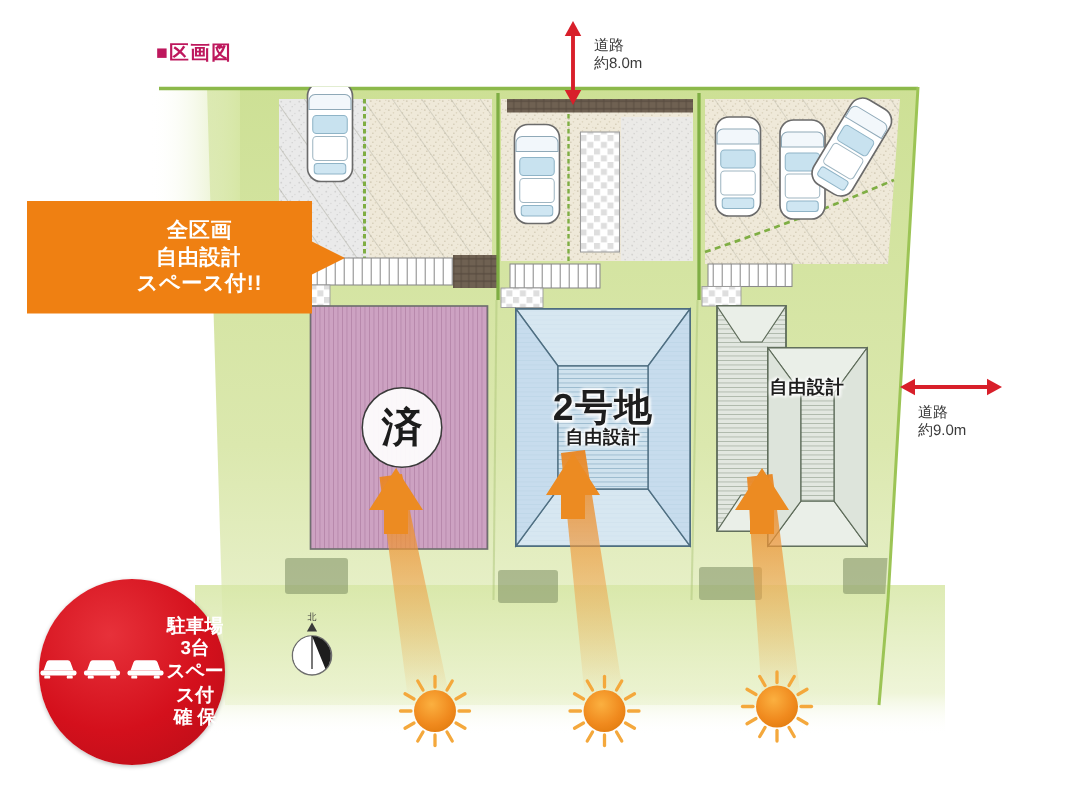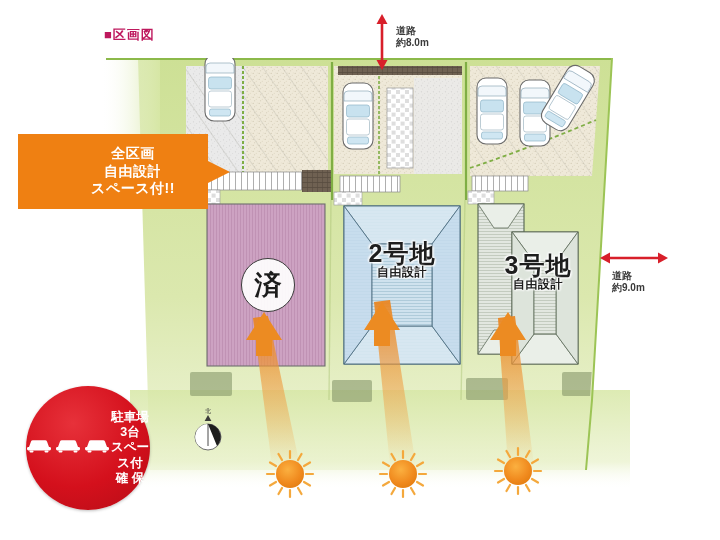--- a/index.html
+++ b/index.html
@@ -9,21 +9,21 @@
   }
   #stage{position:absolute;left:0;top:0;width:720px;height:540px;background:#fff;overflow:hidden;}
 
   
   .heading{
     position:absolute;left:104px;top:26px;font-size:13px;color:#be185d;
     letter-spacing:1px;font-weight:600;white-space:nowrap;
   }
 
   
-  .dim{position:absolute;font-size:10px;color:#3a3a3a;line-height:1.15;white-space:nowrap;text-align:left;font-weight:bold;}
+  .dim{position:absolute;font-size:10px;color:#3a3a3a;line-height:1.15;white-space:nowrap;text-align:left;}
   .dim .l2{display:block;text-align:right;}
 
   
   .callout{
     position:absolute;left:18px;top:134px;width:150px;height:75px;
     background:#ef8012;color:#fff;display:flex;flex-direction:column;
     align-items:center;justify-content:center;line-height:1.28;
     font-size:14px;font-weight:700;letter-spacing:.5px;padding-left:40px;
   }
   .callout span{display:block;text-align:center;}
@@ -408,23 +408,22 @@
       <span>駐車場3台</span>
       <span>スペース付</span>
       <span>確 保</span>
     </div>
   </div>
 
   <div class="soldMark" style="left:241px;top:258px;">
     <span>済</span>
   </div>
 
-  <div class="lotLabel" style="left:350px;top:240px;width:104px;">
+  <div class="lotLabel" style="left:350px;top:259px;width:104px;">
     <div class="no">2号地</div>
     <div class="sub">自由設計</div>
   </div>
 
   <div class="lotLabel" style="left:486px;top:252px;width:104px;">
-    <div class="no">3号地</div>
     <div class="sub">自由設計</div>
   </div>
 
 </div>
 
 </body></html>

